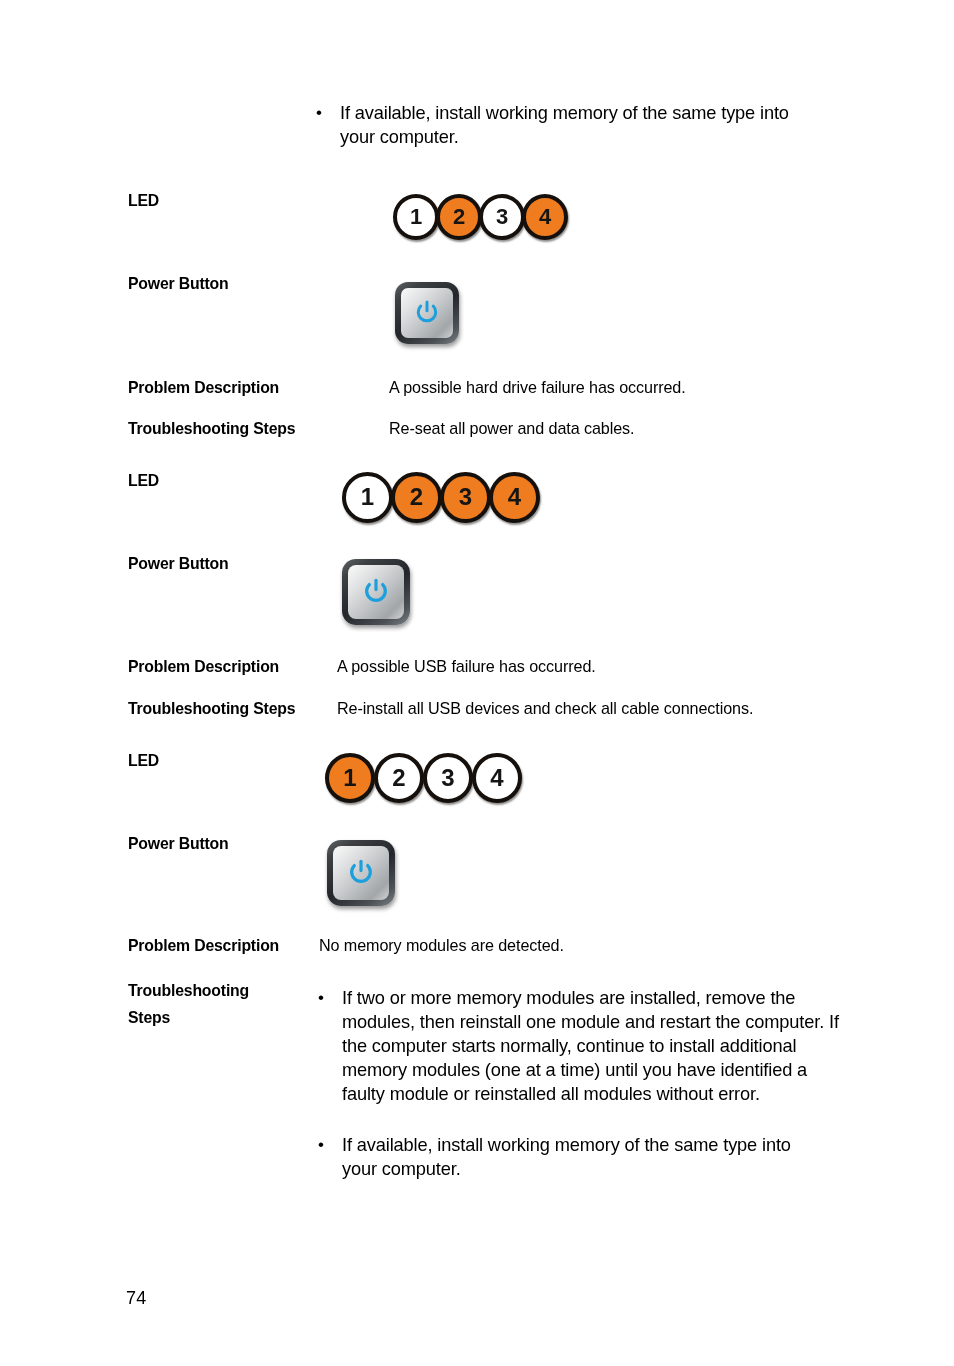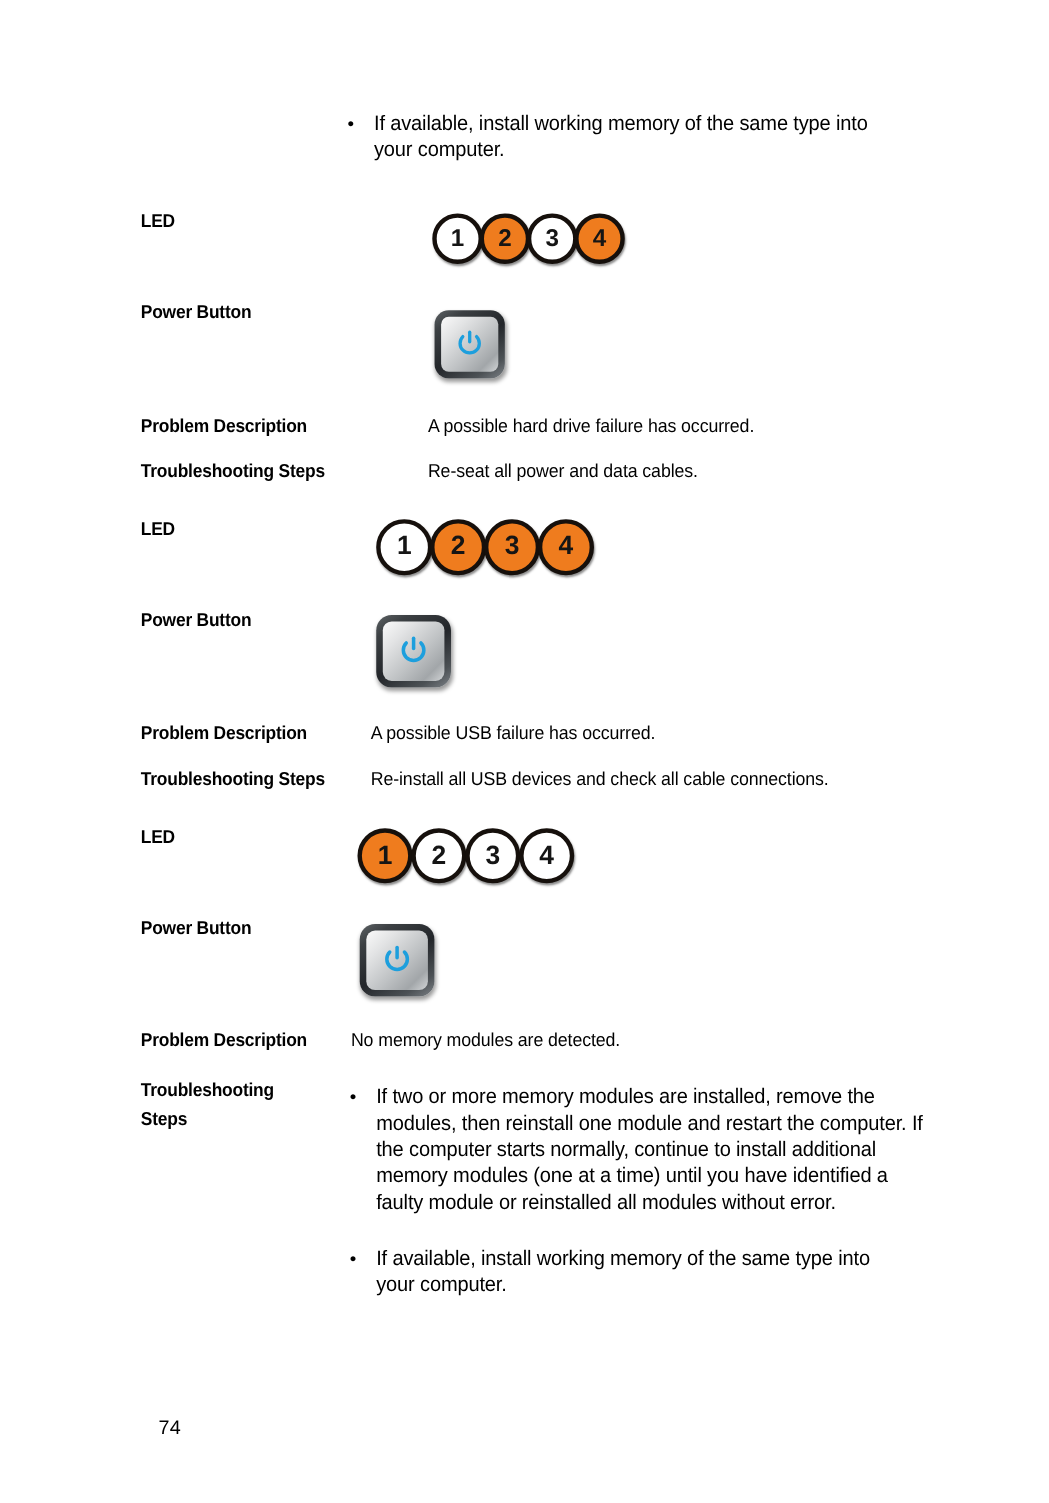--- a/index.html
+++ b/index.html
@@ -242,15 +242,15 @@
   <div class="bul" style="left:310px; top:986px; width:560px;">
     <span class="dot">•</span>
     <span class="txt" style="width:518px;">If two or more memory modules are installed, remove the modules, then reinstall one module and restart the computer. If the computer starts normally, continue to install additional memory modules (one at a time) until you have identified a faulty module or reinstalled all modules without error.</span>
   </div>
 
   <div class="bul" style="left:310px; top:1133px; width:560px;">
     <span class="dot">•</span>
     <span class="txt" style="width:500px;">If available, install working memory of the same type into your computer.</span>
   </div>
 
-  <div class="pageno" style="left:126px; top:1288px;margin-left:18px;">74</div>
+  <div class="pageno" style="left:126px; top:1288px;">74</div>
 
 </div>
 
 </body></html>

